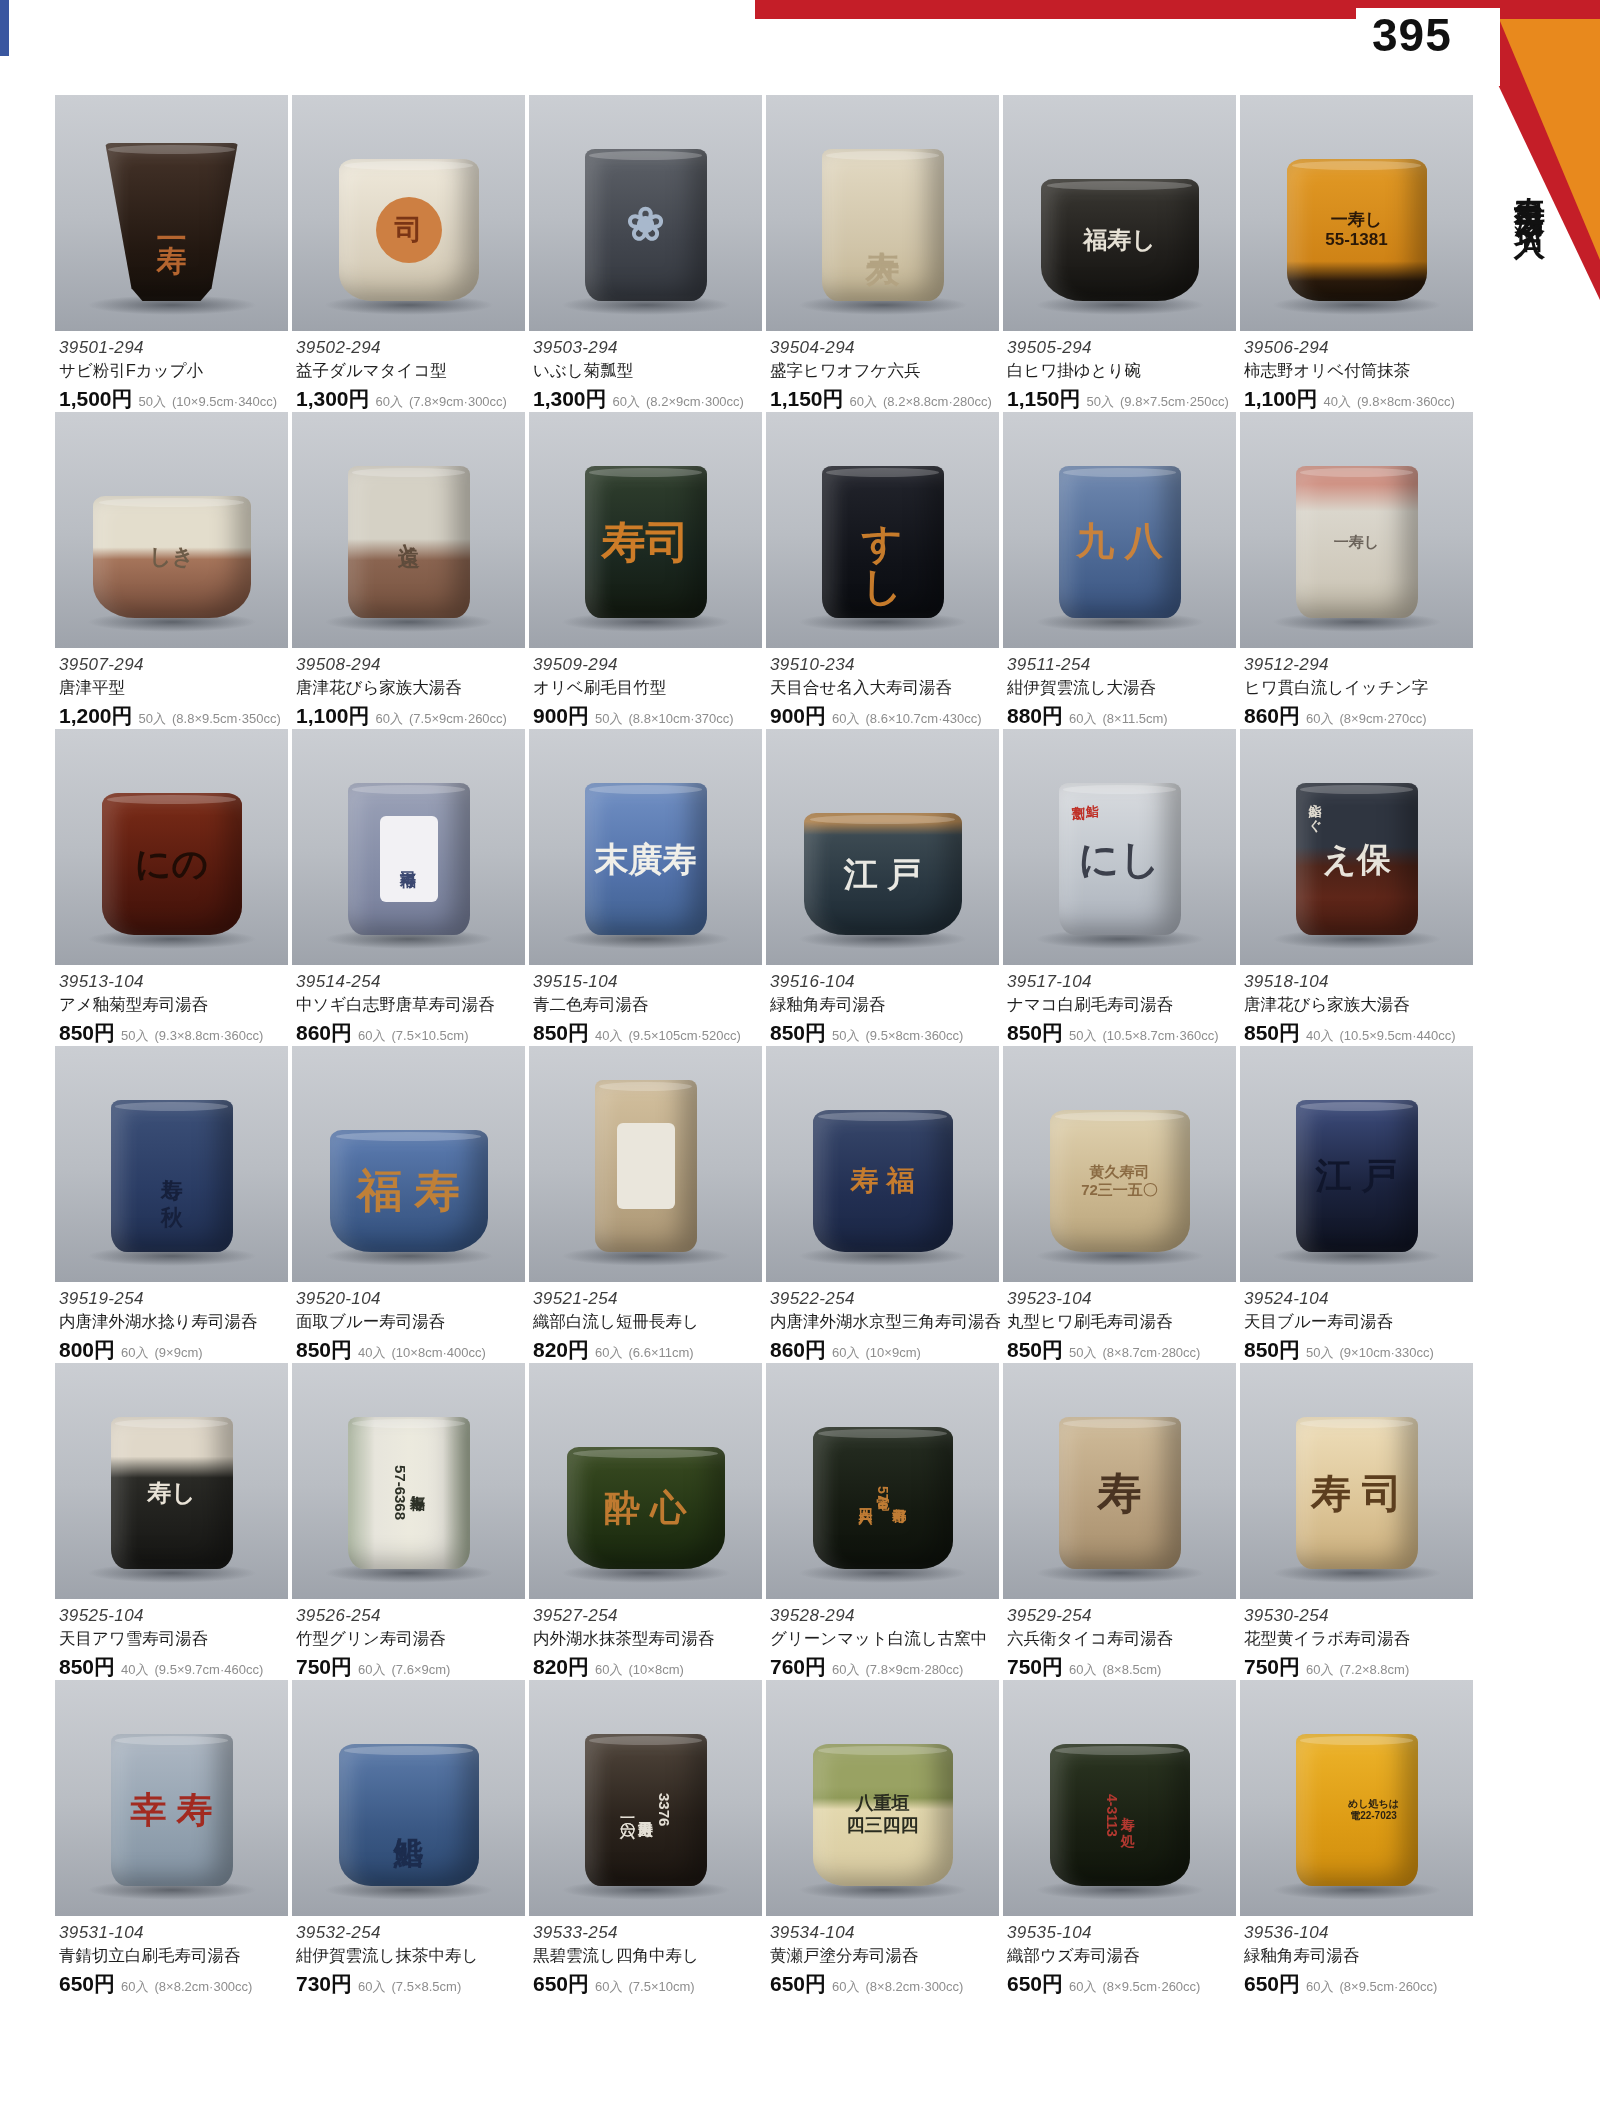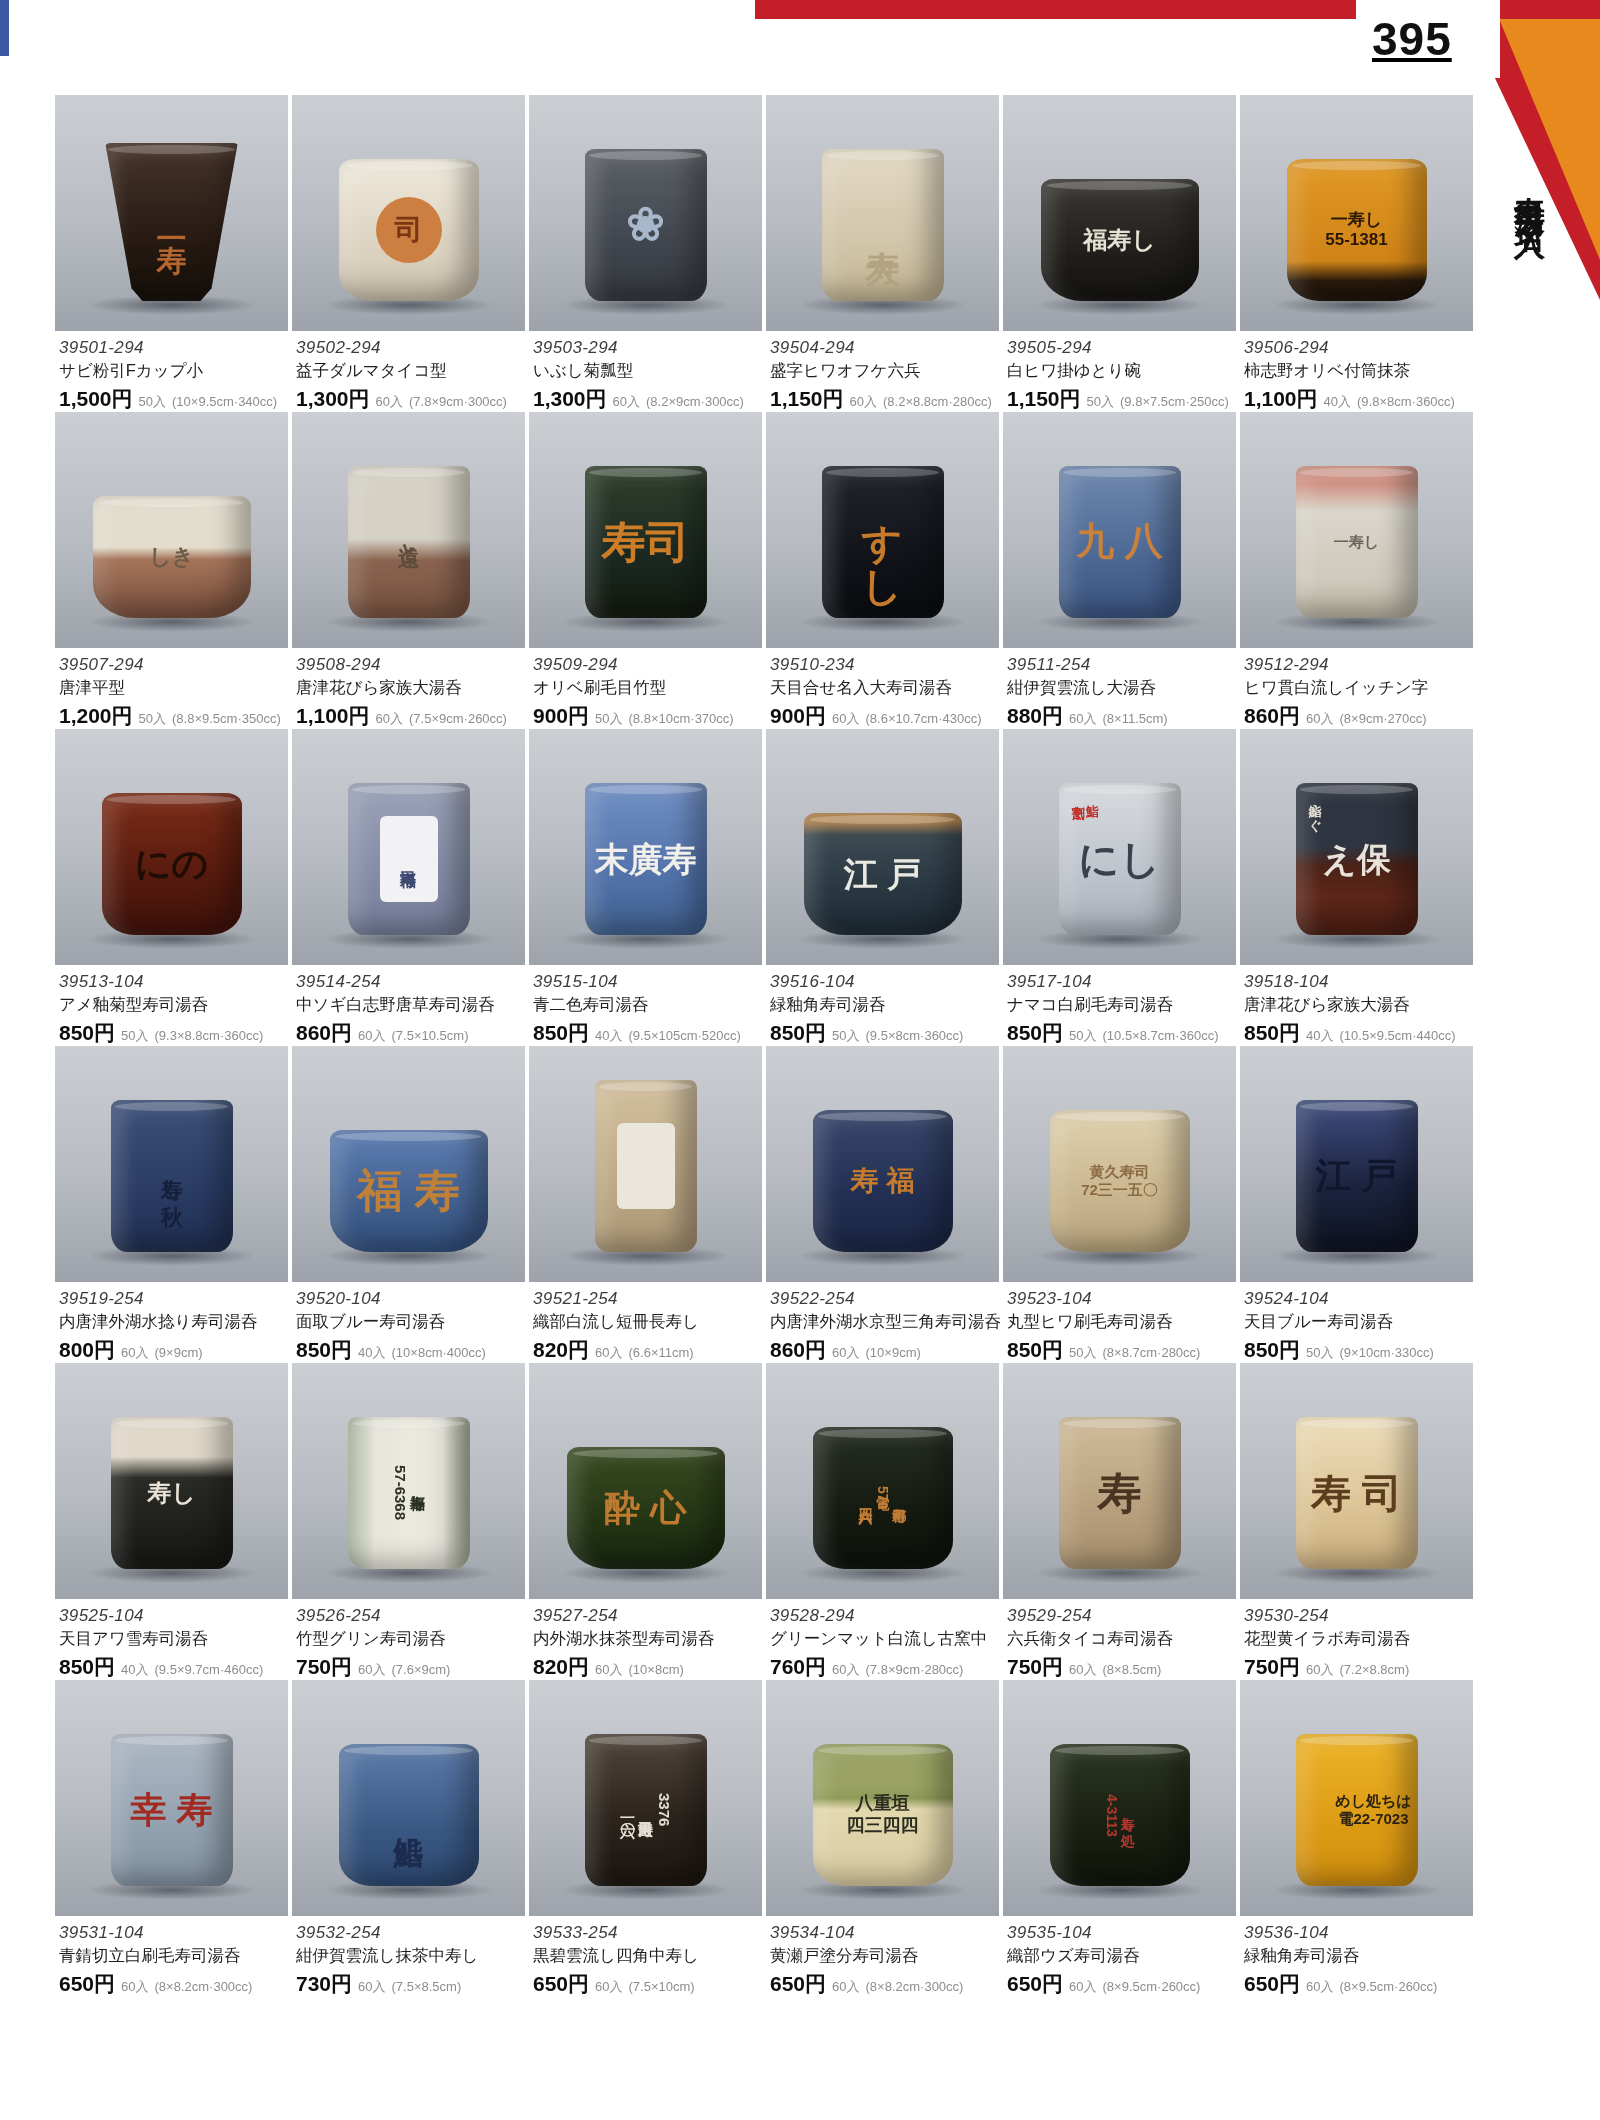--- a/index.html
+++ b/index.html
@@ -7,22 +7,22 @@
     width:1600px;height:2120px;position:relative;background:#ffffff;
     font-family:"Liberation Sans",sans-serif;overflow:hidden;
   }
   
   .left-strip{position:absolute;left:0;top:0;width:9px;height:56px;background:#3a57a0;}
   .top-bar{position:absolute;left:755px;top:0;right:0;height:19px;background:#c41e28;z-index:3;}
   .ribbon-red{position:absolute;left:1458px;top:0;width:142px;height:300px;background:#c41e28;
     clip-path:polygon(0 0,100% 0,100% 100%);z-index:1;}
   .ribbon-orange{position:absolute;left:1497px;top:14px;width:103px;height:246px;background:#e8891d;
     clip-path:polygon(0 0,100% 0,100% 100%);z-index:2;}
-  .pageno-box{position:absolute;left:1356px;top:0;width:144px;height:78px;background:#ffffff;z-index:4;
-    display:flex;align-items:center;text-decoration:underline;}
+  .pageno-box{position:absolute;left:1356px;top:8px;width:144px;height:78px;background:#ffffff;z-index:4;
+    display:flex;align-items:flex-start;}
   .pageno{font-size:46px;font-weight:700;color:#111;padding-left:16px;letter-spacing:1px;}
   .side-title{position:absolute;left:1508px;top:172px;writing-mode:vertical-rl;
     font-size:31px;font-weight:700;color:#111;letter-spacing:5px;z-index:5;}
   
   .grid{position:absolute;left:55px;top:95px;width:1426px;display:grid;
     grid-template-columns:repeat(6,233px);column-gap:4px;row-gap:0;}
   .card{width:233px;height:317px;position:relative;}
   .photo{width:233px;height:236px;position:relative;overflow:hidden;
     background:linear-gradient(180deg,#cbceD3 0%,#b9bdc3 52%,#9ea3ab 100%);}
   .cup{position:absolute;left:50%;bottom:30px;transform:translateX(-50%);
@@ -810,21 +810,21 @@
       </div>
 
     </div>
   </div>
 
   <div class="card">
     <div class="photo">
       <div class="cup-shadow"></div>
       <div class="cup shape-cyl" style="background: linear-gradient(rgb(237, 180, 42), rgb(221, 155, 20) 60%, rgb(207, 141, 14));">
 
-        <span class="mark" style="color: rgb(44, 34, 18); font-size: 15px; margin-left: 34px;">めし処ちは
+        <span class="mark" style="color: rgb(44, 34, 18); font-size: 10px; margin-left: 34px;">めし処ちは
 電22-7023</span>
 
       </div>
     </div>
     <div class="info">
       <div class="code">39536-104</div>
       <div class="pname">緑釉角寿司湯呑</div>
       <div class="priceline">
         <span class="price">650円</span>
         <span class="pack">60入</span>

